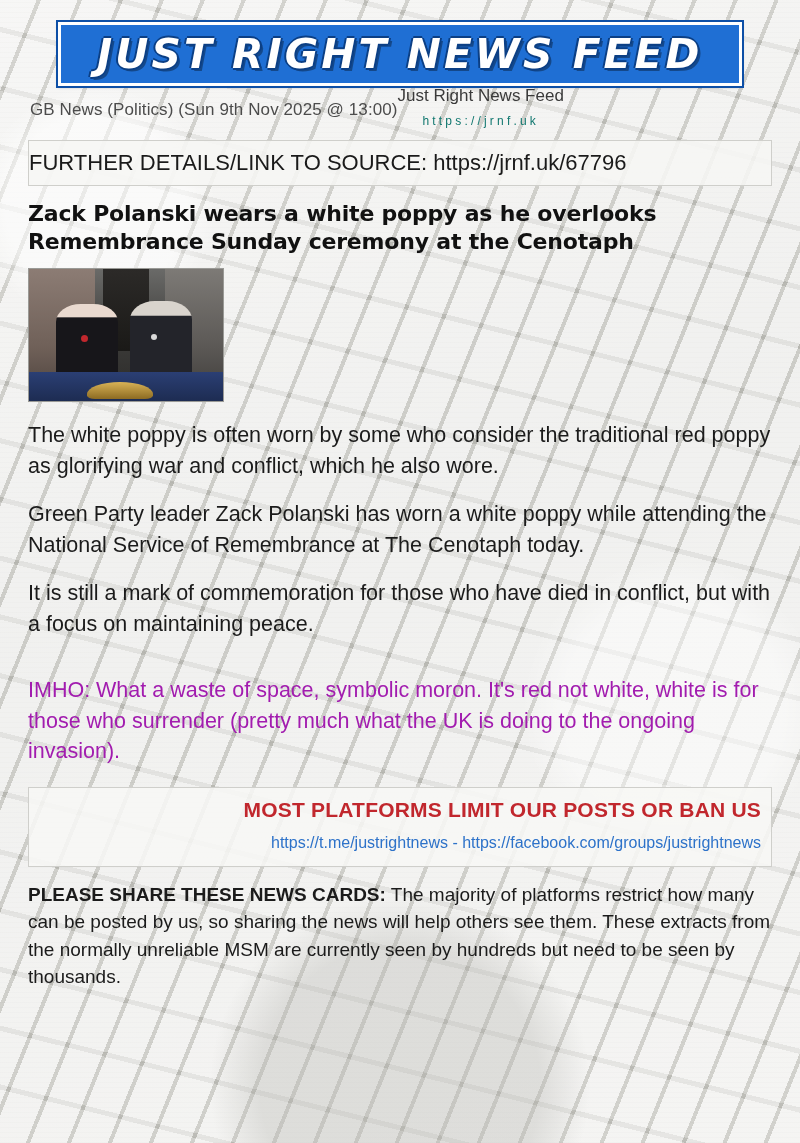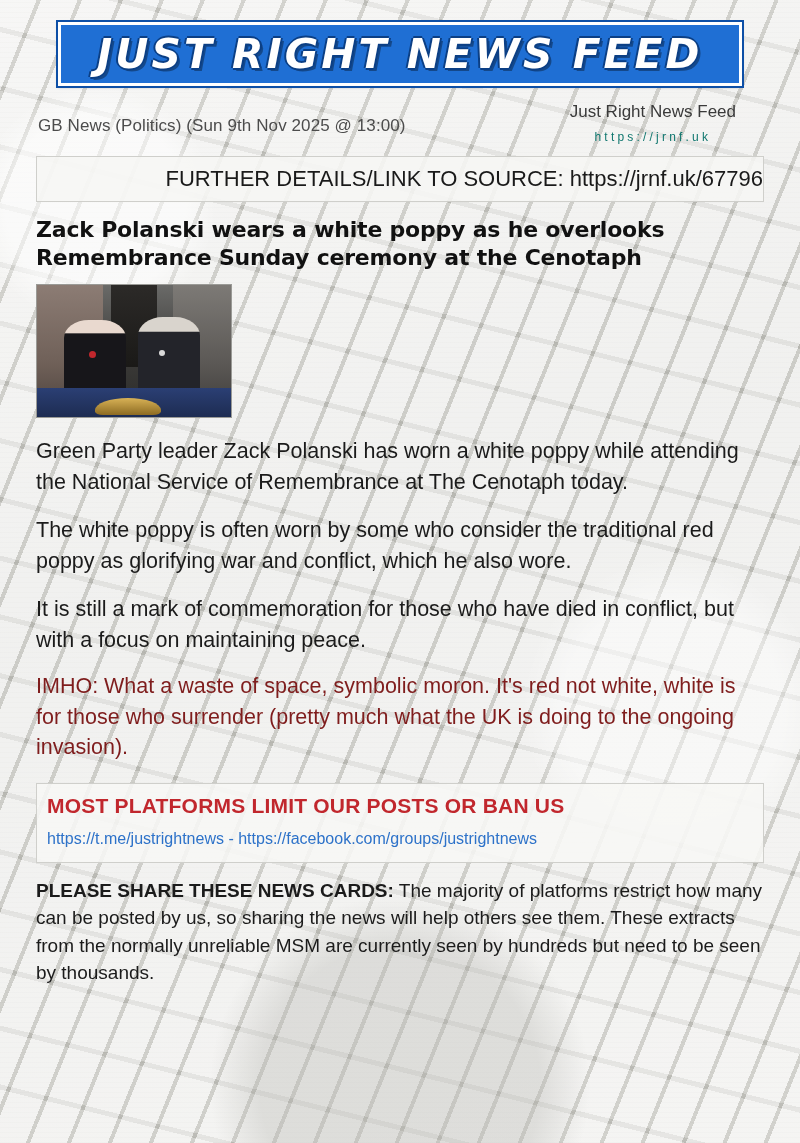--- a/index.html
+++ b/index.html
@@ -35,21 +35,21 @@
       radial-gradient(circle at 84% 62%, rgba(255,255,255,0.45) 0 110px, rgba(255,255,255,0) 150px),
       radial-gradient(circle at 50% 95%, rgba(180,180,175,0.35) 0 140px, rgba(255,255,255,0) 190px);
   }
 
   .page {
     position: relative;
     z-index: 2;
     width: 800px;
     height: 1143px;
     box-sizing: border-box;
-    padding: 0 36px;
+    padding: 0 28px;
   }
 
   
   .masthead-wrap {
     padding-top: 22px;
     display: flex;
     justify-content: center;
   }
   .masthead {
     width: 678px;
@@ -76,22 +76,20 @@
       0 -2px 0 #0b3f85,
       3px 3px 0 rgba(0,0,0,0.35);
     white-space: nowrap;
     transform: scaleX(1.02);
   }
 
   
   .subhead {
     display: flex;
     align-items: flex-start;
-    justify-content: space-between;
-    margin-top: 16px;
     padding: 0 2px;
   }
   .source-line {
     font-size: 17px;
     color: #4c4c4c;
     font-family: "Liberation Sans", sans-serif;
     padding-top: 14px;
     letter-spacing: 0.1px;
   }
   .brand-block {
@@ -110,21 +108,21 @@
   }
 
   
   .source-bar {
     margin-top: 12px;
     background: rgba(246,246,244,0.88);
     border: 1px solid #cfcfcb;
     height: 44px;
     display: flex;
     align-items: center;
-    justify-content: flex-end;
+    justify-content: flex-start;
     font-size: 22px;
     color: #1a1a1a;
   }
 
   
   .headline {
     margin: 14px 0 0 0;
     font-size: 22px;
     line-height: 1.28;
     font-weight: bold;
@@ -179,31 +177,31 @@
 
   
   .body-copy p {
     margin: 18px 0 0 0;
     font-size: 21.5px;
     line-height: 1.42;
     color: #1b1b1b;
     font-family: "Liberation Sans", sans-serif;
   }
   .body-copy p.imho {
-    color: #7f1d1d;
-    margin-top: 16px;
+    color: #a21caf;
+    margin-top: 36px;
   }
 
   
   .notice {
     margin-top: 20px;
     background: rgba(247,247,245,0.88);
     border: 1px solid #cfcfcb;
     padding: 10px 10px 14px 10px;
-    text-align: left;
+    text-align: right;
   }
   .notice-title {
     color: #c1272d;
     font-size: 21px;
     font-weight: 600;
     letter-spacing: 0.2px;
   }
   .notice-links {
     margin-top: 12px;
     font-size: 16px;
@@ -253,22 +251,22 @@
     <div class="door"></div>
     <div class="p1"></div>
     <div class="p2"></div>
     <div class="poppy1"></div>
     <div class="poppy2"></div>
     <div class="ledge"></div>
     <div class="gold"></div>
   </div>
 
   <div class="body-copy">
+    <p>The white poppy is often worn by some who consider the traditional red poppy as glorifying war and conflict, which he also wore.</p>
     <p>Green Party leader Zack Polanski has worn a white poppy while attending the National Service of Remembrance at The Cenotaph today.</p>
-    <p>The white poppy is often worn by some who consider the traditional red poppy as glorifying war and conflict, which he also wore.</p>
     <p>It is still a mark of commemoration for those who have died in conflict, but with a focus on maintaining peace.</p>
     <p class="imho">IMHO: What a waste of space, symbolic moron. It's red not white, white is for those who surrender (pretty much what the UK is doing to the ongoing invasion).</p>
   </div>
 
   <div class="notice">
     <div class="notice-title">MOST PLATFORMS LIMIT OUR POSTS OR BAN US</div>
     <div class="notice-links">
       <a href="#">https://t.me/justrightnews</a><span> - </span><a href="#">https://facebook.com/groups/justrightnews</a>
     </div>
   </div>

